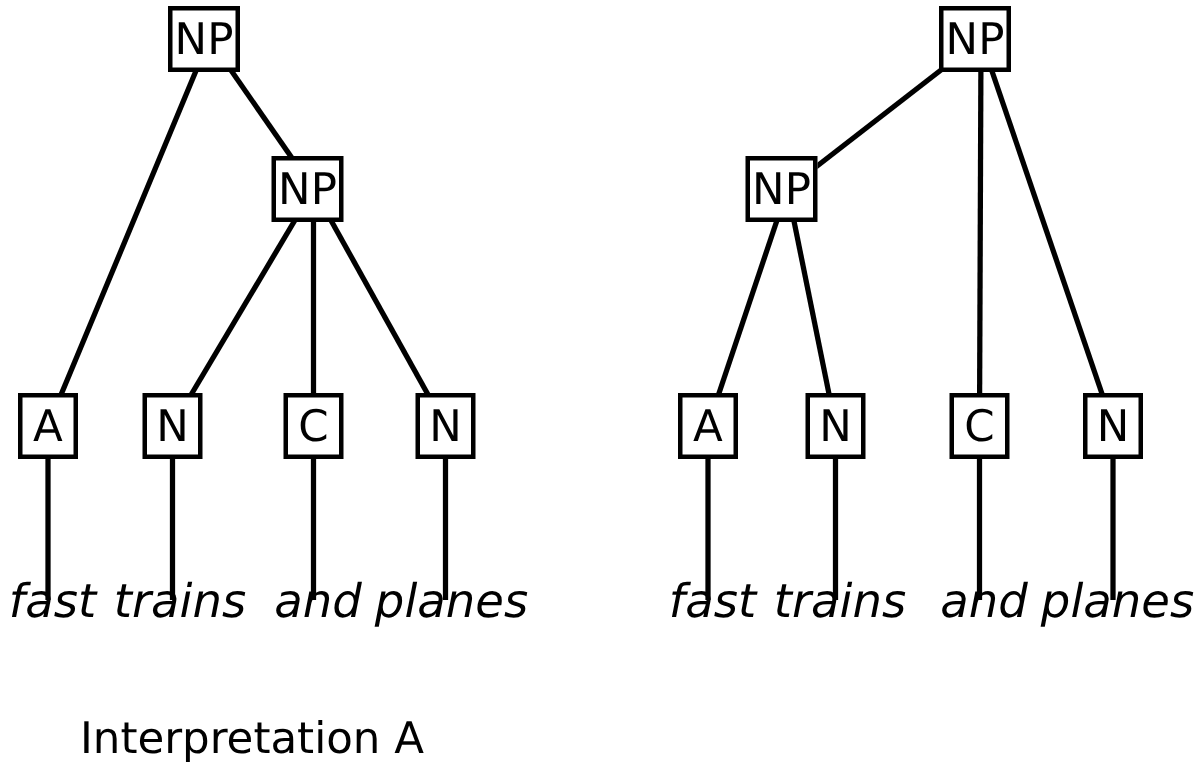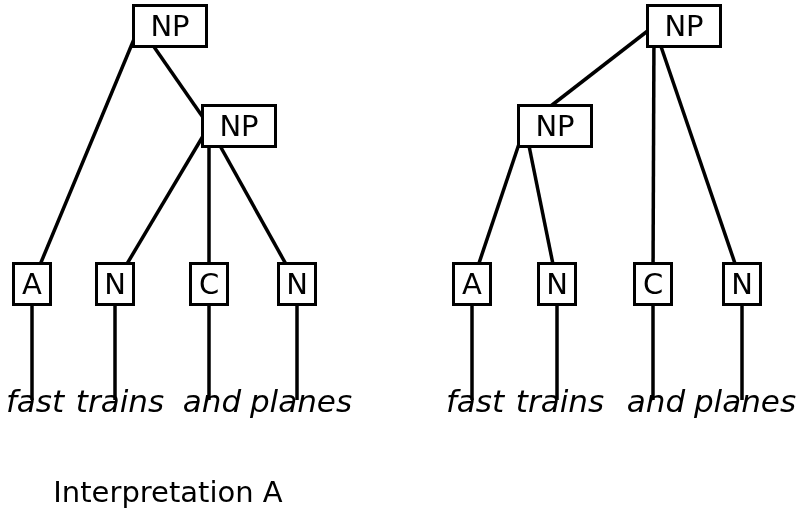--- a/index.html
+++ b/index.html
@@ -16,21 +16,21 @@
   .edges line { stroke: var(--ink); stroke-width: 3.5; }
   .node {
     position: absolute;
     box-sizing: border-box;
     border: 3.5px solid var(--ink);
     background: var(--bg);
     display: flex; align-items: center; justify-content: center;
     font-size: 29px; line-height: 1;
     z-index: 2;
   }
-  .np-node { width: 76px; height: 44px; margin-left: 20px; }
+  .np-node { width: 48px; height: 44px; }
   .leaf-node { width: 40px; height: 44px; }
   .word {
     position: absolute; top: 383px;
     transform: translateX(-50%);
     font-style: italic; font-size: 31px;
     white-space: nowrap; z-index: 2;
   }
   .caption {
     position: absolute; top: 475px;
     transform: translateX(-50%);

